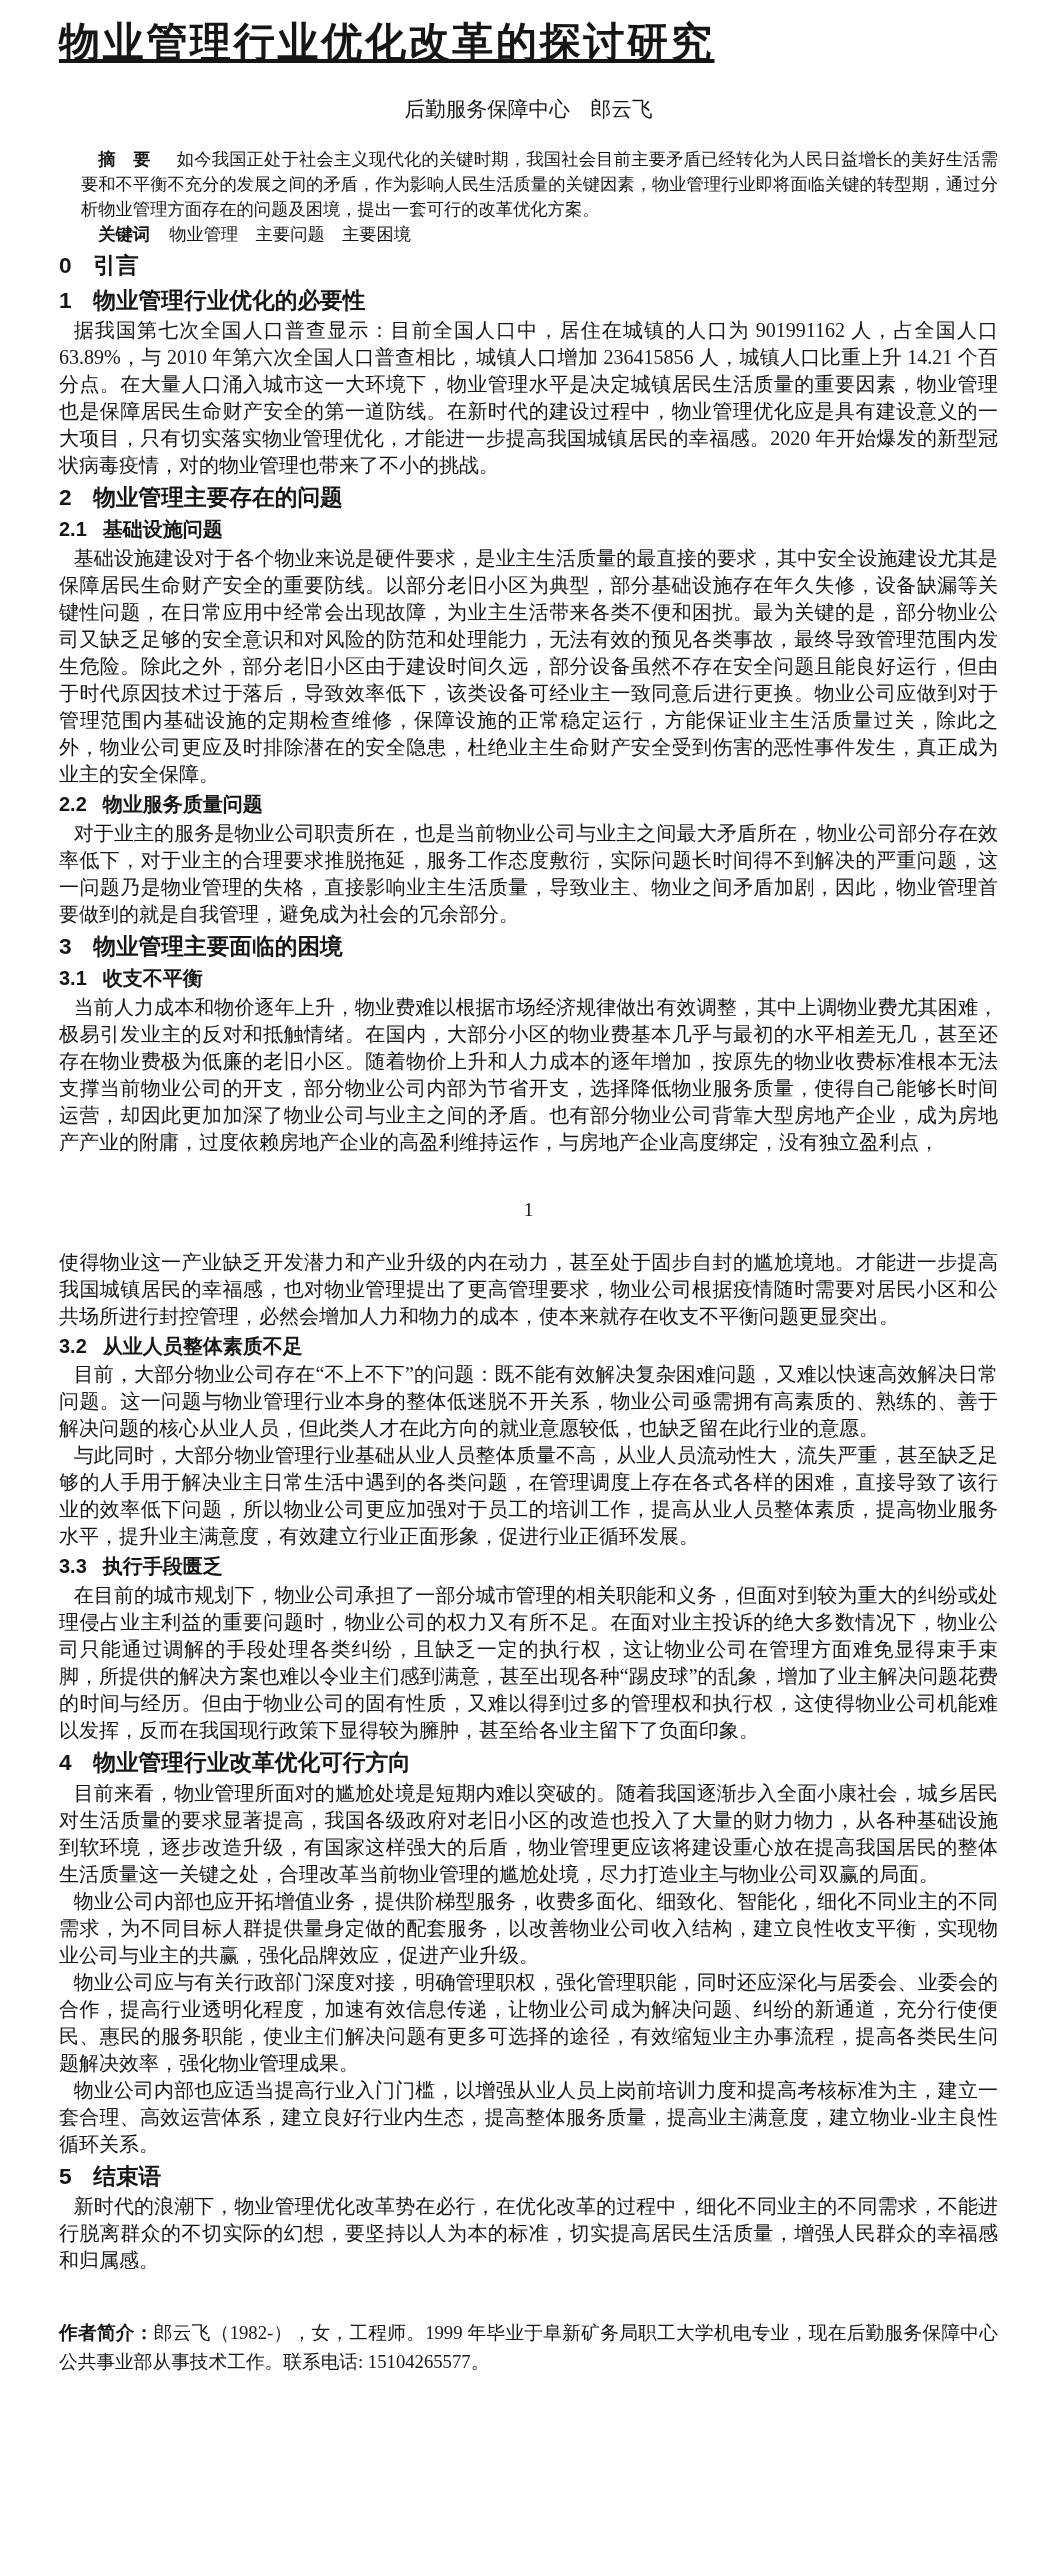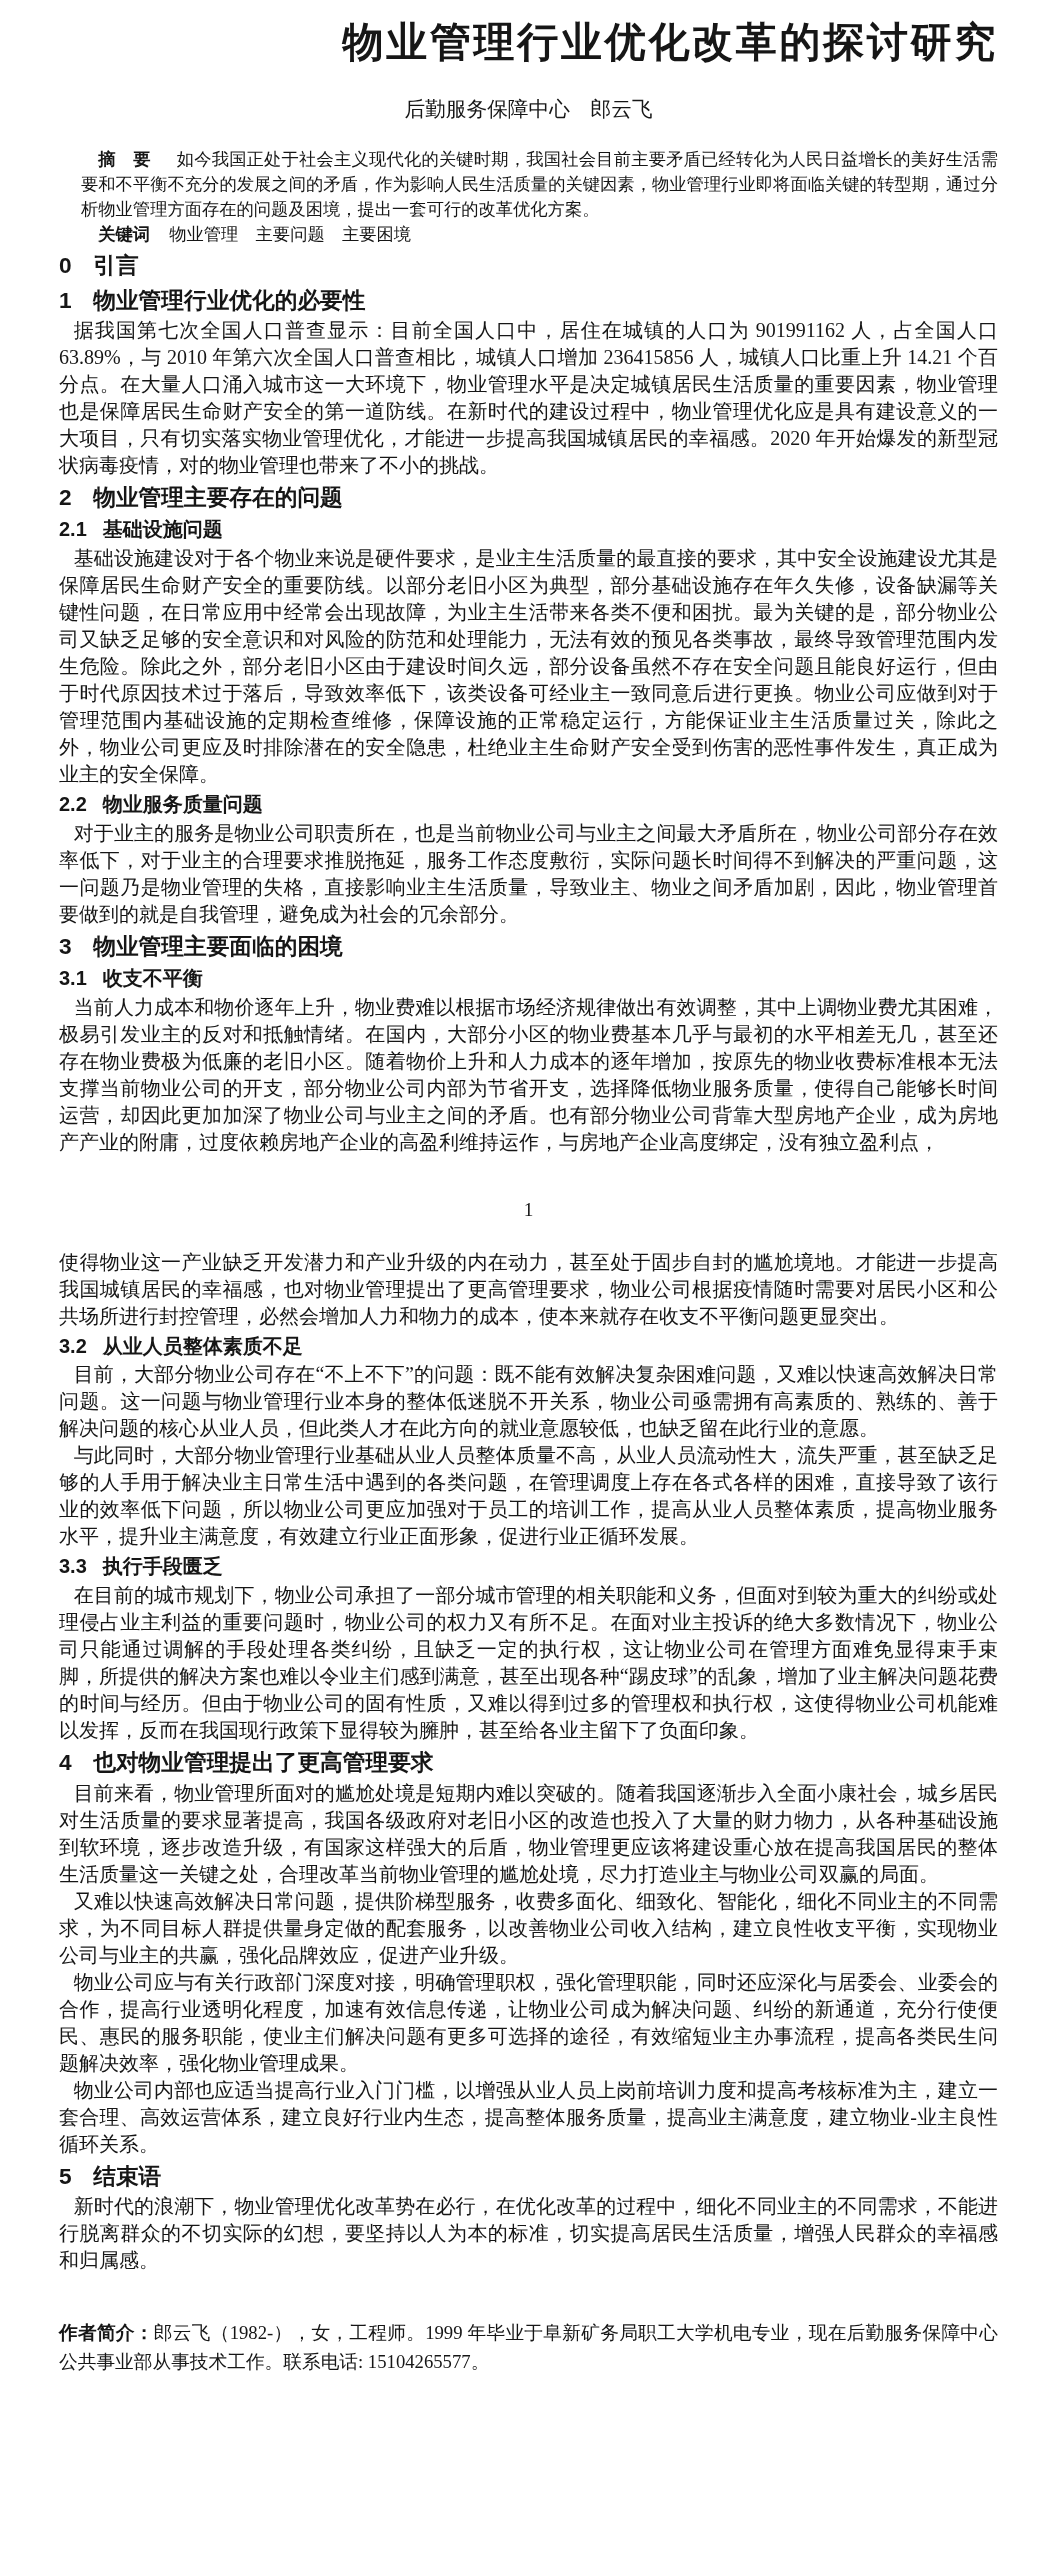--- a/index.html
+++ b/index.html
@@ -16,22 +16,23 @@
     background: #ffffff;
     color: #161616;
     font-family: "Liberation Serif", serif;
   }
   .doc-title {
     font-family: "Liberation Sans", sans-serif;
     font-weight: bold;
     font-size: 41px;
     line-height: 52px;
     letter-spacing: 2.7px;
-    text-align: right;
+    text-align: left;
     margin: 6.7px 0 0 0;
+    text-decoration: underline;
   }
   .author-line {
     text-align: center;
     font-size: 20.7px;
     line-height: 27px;
     margin: 28px 0 0 0;
   }
   .front-matter {
     margin-top: 24px;
     margin-left: 22px;
@@ -129,23 +130,23 @@
 
   <p class="para cont">使得物业这一产业缺乏开发潜力和产业升级的内在动力，甚至处于固步自封的尴尬境地。才能进一步提高我国城镇居民的幸福感，也对物业管理提出了更高管理要求，物业公司根据疫情随时需要对居民小区和公共场所进行封控管理，必然会增加人力和物力的成本，使本来就存在收支不平衡问题更显突出。</p>
 
   <h3 class="h2"><span class="hnum">3.2</span><span>从业人员整体素质不足</span></h3>
   <p class="para">目前，大部分物业公司存在“不上不下”的问题：既不能有效解决复杂困难问题，又难以快速高效解决日常问题。这一问题与物业管理行业本身的整体低迷脱不开关系，物业公司亟需拥有高素质的、熟练的、善于解决问题的核心从业人员，但此类人才在此方向的就业意愿较低，也缺乏留在此行业的意愿。</p>
   <p class="para">与此同时，大部分物业管理行业基础从业人员整体质量不高，从业人员流动性大，流失严重，甚至缺乏足够的人手用于解决业主日常生活中遇到的各类问题，在管理调度上存在各式各样的困难，直接导致了该行业的效率低下问题，所以物业公司更应加强对于员工的培训工作，提高从业人员整体素质，提高物业服务水平，提升业主满意度，有效建立行业正面形象，促进行业正循环发展。</p>
 
   <h3 class="h2"><span class="hnum">3.3</span><span>执行手段匮乏</span></h3>
   <p class="para">在目前的城市规划下，物业公司承担了一部分城市管理的相关职能和义务，但面对到较为重大的纠纷或处理侵占业主利益的重要问题时，物业公司的权力又有所不足。在面对业主投诉的绝大多数情况下，物业公司只能通过调解的手段处理各类纠纷，且缺乏一定的执行权，这让物业公司在管理方面难免显得束手束脚，所提供的解决方案也难以令业主们感到满意，甚至出现各种“踢皮球”的乱象，增加了业主解决问题花费的时间与经历。但由于物业公司的固有性质，又难以得到过多的管理权和执行权，这使得物业公司机能难以发挥，反而在我国现行政策下显得较为臃肿，甚至给各业主留下了负面印象。</p>
 
-  <h2 class="h1"><span class="hnum">4</span><span>也对物业管理提出了更高管理要求</span></h2>
+  <h2 class="h1"><span class="hnum">4</span><span>物业管理行业改革优化可行方向</span></h2>
   <p class="para">目前来看，物业管理所面对的尴尬处境是短期内难以突破的。随着我国逐渐步入全面小康社会，城乡居民对生活质量的要求显著提高，我国各级政府对老旧小区的改造也投入了大量的财力物力，从各种基础设施到软环境，逐步改造升级，有国家这样强大的后盾，物业管理更应该将建设重心放在提高我国居民的整体生活质量这一关键之处，合理改革当前物业管理的尴尬处境，尽力打造业主与物业公司双赢的局面。</p>
-  <p class="para">又难以快速高效解决日常问题，提供阶梯型服务，收费多面化、细致化、智能化，细化不同业主的不同需求，为不同目标人群提供量身定做的配套服务，以改善物业公司收入结构，建立良性收支平衡，实现物业公司与业主的共赢，强化品牌效应，促进产业升级。</p>
+  <p class="para">物业公司内部也应开拓增值业务，提供阶梯型服务，收费多面化、细致化、智能化，细化不同业主的不同需求，为不同目标人群提供量身定做的配套服务，以改善物业公司收入结构，建立良性收支平衡，实现物业公司与业主的共赢，强化品牌效应，促进产业升级。</p>
   <p class="para">物业公司应与有关行政部门深度对接，明确管理职权，强化管理职能，同时还应深化与居委会、业委会的合作，提高行业透明化程度，加速有效信息传递，让物业公司成为解决问题、纠纷的新通道，充分行使便民、惠民的服务职能，使业主们解决问题有更多可选择的途径，有效缩短业主办事流程，提高各类民生问题解决效率，强化物业管理成果。</p>
   <p class="para">物业公司内部也应适当提高行业入门门槛，以增强从业人员上岗前培训力度和提高考核标准为主，建立一套合理、高效运营体系，建立良好行业内生态，提高整体服务质量，提高业主满意度，建立物业-业主良性循环关系。</p>
 
   <h2 class="h1"><span class="hnum">5</span><span>结束语</span></h2>
   <p class="para">新时代的浪潮下，物业管理优化改革势在必行，在优化改革的过程中，细化不同业主的不同需求，不能进行脱离群众的不切实际的幻想，要坚持以人为本的标准，切实提高居民生活质量，增强人民群众的幸福感和归属感。</p>
 
   <p class="bio"><span class="bio-label">作者简介：</span><span>郎云飞（1982-），女，工程师。1999 年毕业于阜新矿务局职工大学机电专业，现在后勤服务保障中心公共事业部从事技术工作。联系电话: 15104265577。</span></p>
 
 </div>
 

